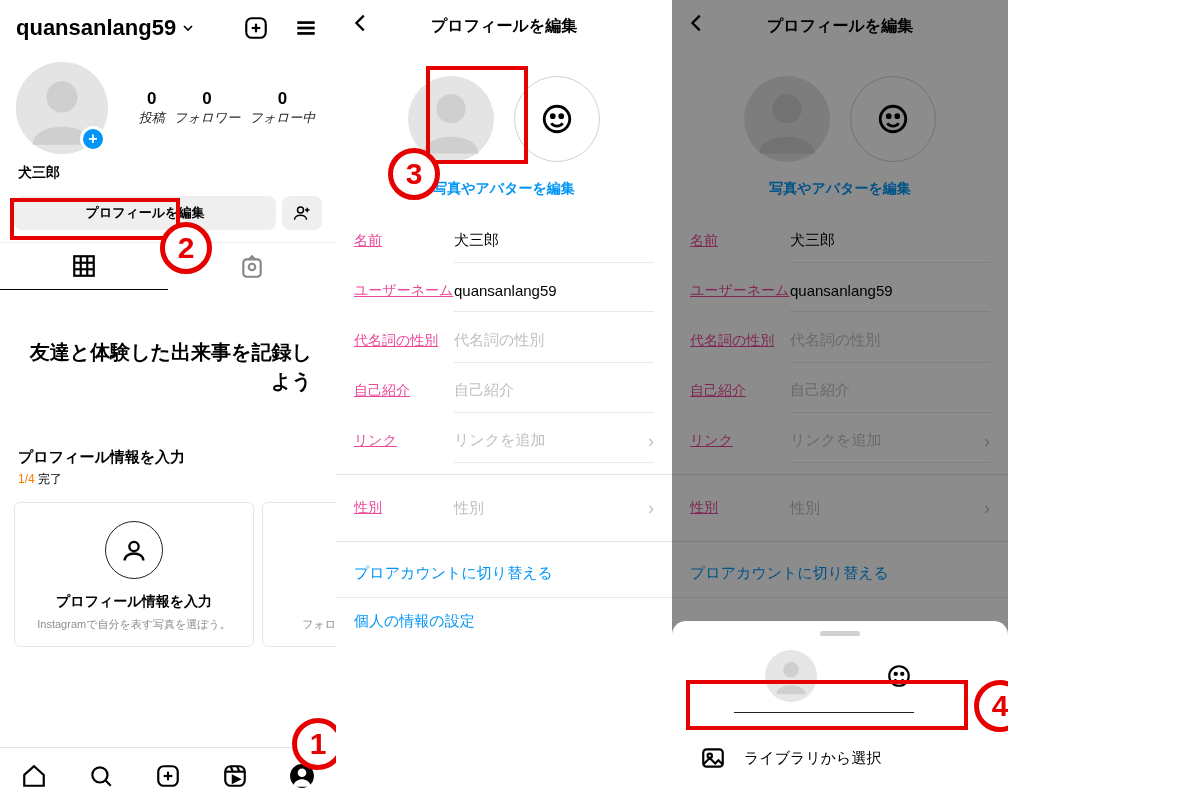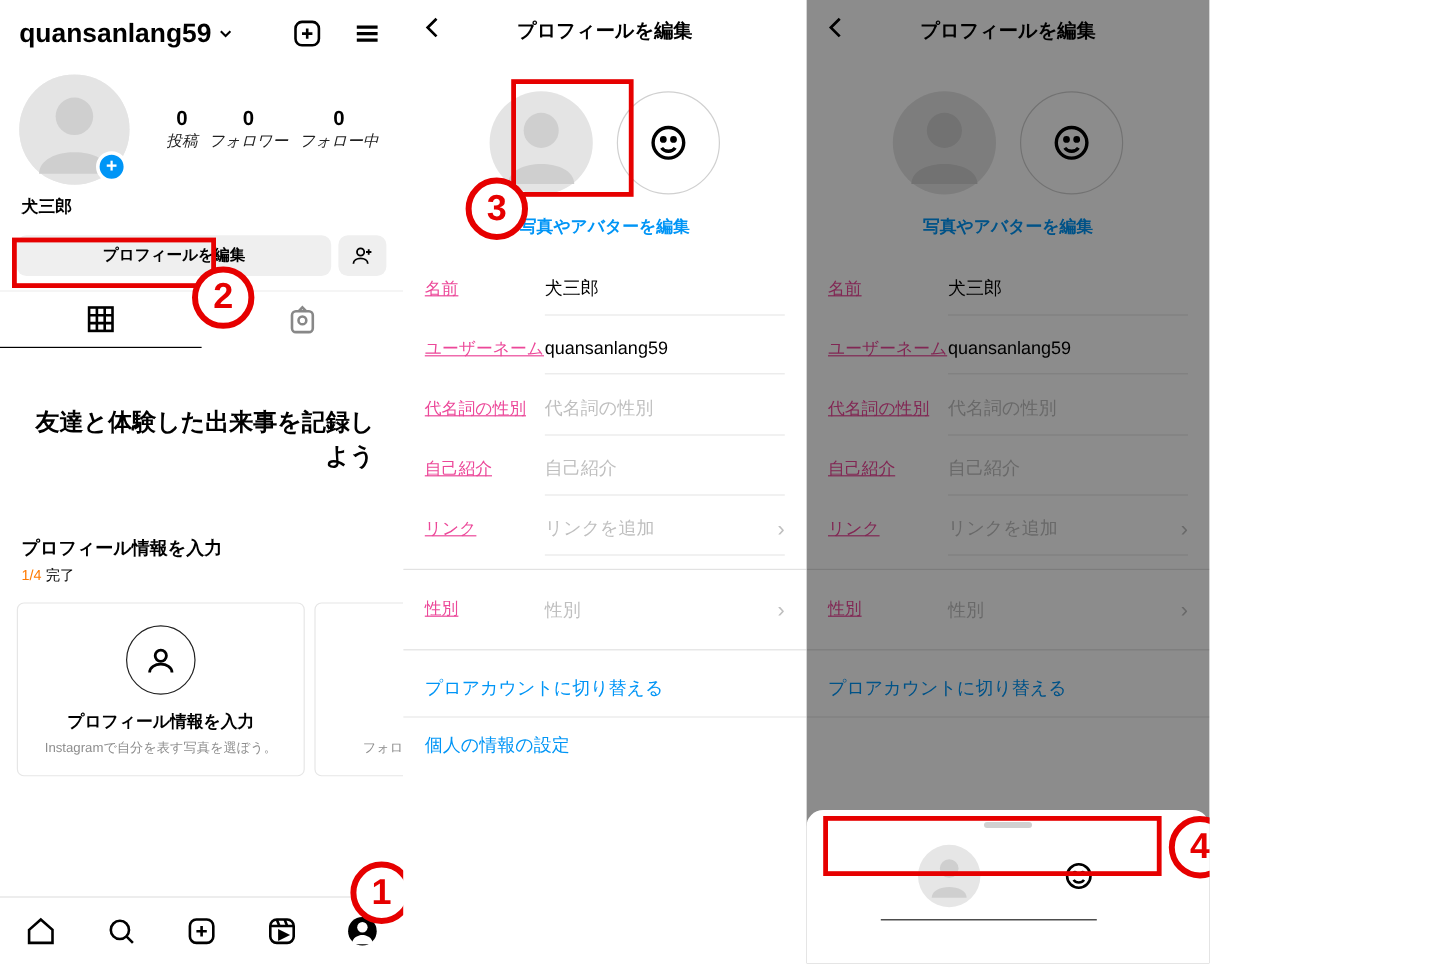--- a/index.html
+++ b/index.html
@@ -367,19 +367,27 @@
         <div class="sheet-av-ic">
             <svg width="26" height="26" viewBox="0 0 24 24" fill="none" stroke="#000" stroke-width="2">
               <circle cx="12" cy="12" r="9"></circle>
               <circle cx="9" cy="10" r="1" fill="#000"></circle>
               <circle cx="15" cy="10" r="1" fill="#000"></circle>
               <path d="M8 15c1 1.5 3 2 4 2s3-.5 4-2"></path>
             </svg>
           </div>
       </div>
       <div class="sheet-underline"></div>
+      <div class="sheet-item">
+        <svg width="26" height="26" viewBox="0 0 24 24" fill="none" stroke="#000" stroke-width="2">
+            <rect x="3" y="4" width="18" height="16" rx="3"></rect>
+            <circle cx="9" cy="10" r="2"></circle>
+            <path d="M3 18 L9 12 L14 17 L17 14 L21 18"></path>
+          </svg>
+        <span>ライブラリから選択</span>
+      </div>
     </div>
 
     <div class="anno-box" style="left:14px; top:680px; width:282px; height:50px;"></div>
     <div class="anno-circ" style="left:302px; top:680px;">4</div>
   </div>
 
 </div>
 
 </body></html>

